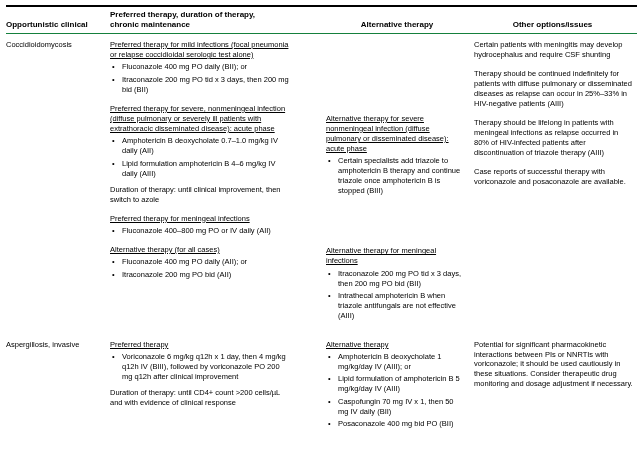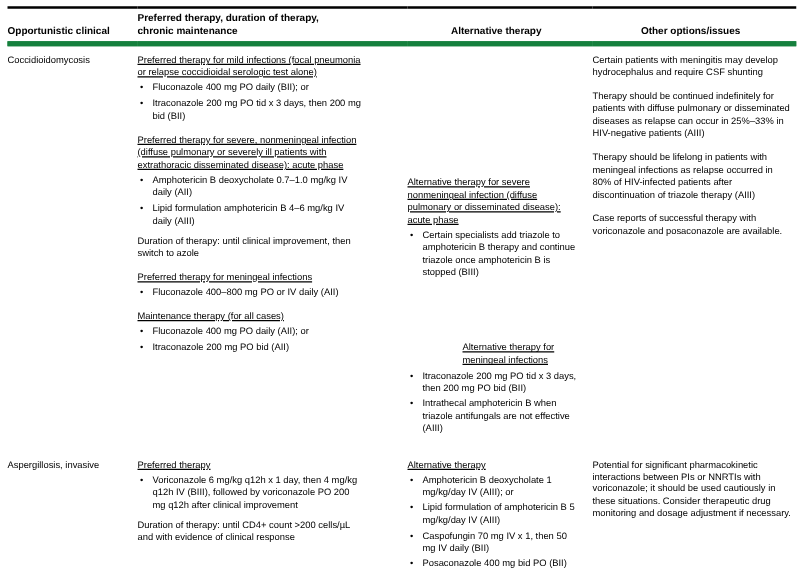--- a/index.html
+++ b/index.html
@@ -22,21 +22,21 @@
   }
   .title .continued { font-style: italic; }
 
   table.main {
     border-collapse: collapse;
     table-layout: fixed;
     width: 631px;
   }
   thead th {
     border-top: 2px solid #000;
-    border-bottom: 4px solid #15803d;
+    border-bottom: 1px solid #15803d;
     font-size: 8px;
     font-weight: bold;
     line-height: 1.25;
     padding: 3px 6px 3px 0;
     vertical-align: bottom;
     text-align: left;
   }
   th.th-center { text-align: center; }
   th.th-pre { white-space: pre-line; }
 
@@ -65,22 +65,22 @@
   .block-bullet::before {
     content: "\2022";
     position: absolute;
     left: 0;
     top: 0;
   }
   .block-text { margin: 6px 0 2px 0; }
   .cell-other .block-text { margin: 0 0 9px 0; }
 
   
-  tr.row-0 td.cell-alternative { padding-top: 104px; }
-  tr.row-0 td.cell-alternative .block:nth-child(3) { margin-top: 50px; margin-left: 44px; }
+  tr.row-0 td.cell-alternative { padding-top: 80px; }
+  tr.row-0 td.cell-alternative .block:nth-child(3) { margin-top: 50px; }
 
   b { font-weight: normal; }
 </style>
 </head>
 <body>
 
 <div class="page">
 
 
   <table class="main">
@@ -105,21 +105,21 @@
           <td class="cell-preferred">
             <div class="block block-heading">Preferred therapy for mild infections (focal pneumonia or relapse coccidioidal serologic test alone)</div>
             <div class="block block-bullet">Fluconazole 400 mg PO daily <b>(BII)</b>; or</div>
             <div class="block block-bullet">Itraconazole 200 mg PO tid x 3 days, then 200 mg bid <b>(BII)</b></div>
             <div class="block block-heading">Preferred therapy for severe, nonmeningeal infection (diffuse pulmonary or severely ill patients with extrathoracic disseminated disease): acute phase</div>
             <div class="block block-bullet">Amphotericin B deoxycholate 0.7–1.0 mg/kg IV daily <b>(AII)</b></div>
             <div class="block block-bullet">Lipid formulation amphotericin B 4–6 mg/kg IV daily <b>(AIII)</b></div>
             <div class="block block-text">Duration of therapy: until clinical improvement, then switch to azole</div>
             <div class="block block-heading">Preferred therapy for meningeal infections</div>
             <div class="block block-bullet">Fluconazole 400–800 mg PO or IV daily <b>(AII)</b></div>
-            <div class="block block-heading">Maintenance therapy (for all cases)</div>
+            <div class="block block-heading">Alternative therapy (for all cases)</div>
             <div class="block block-bullet">Fluconazole 400 mg PO daily <b>(AII)</b>; or</div>
             <div class="block block-bullet">Itraconazole 200 mg PO bid <b>(AII)</b></div>
           </td>
           <td class="cell-alternative">
             <div class="block block-heading">Alternative therapy for severe nonmeningeal infection (diffuse pulmonary or disseminated disease): acute phase</div>
             <div class="block block-bullet">Certain specialists add triazole to amphotericin B therapy and continue triazole once amphotericin B is stopped <b>(BIII)</b></div>
             <div class="block block-heading">Alternative therapy for meningeal infections</div>
             <div class="block block-bullet">Itraconazole 200 mg PO tid x 3 days, then 200 mg PO bid <b>(BII)</b></div>
             <div class="block block-bullet">Intrathecal amphotericin B when triazole antifungals are not effective <b>(AIII)</b></div>
           </td>

